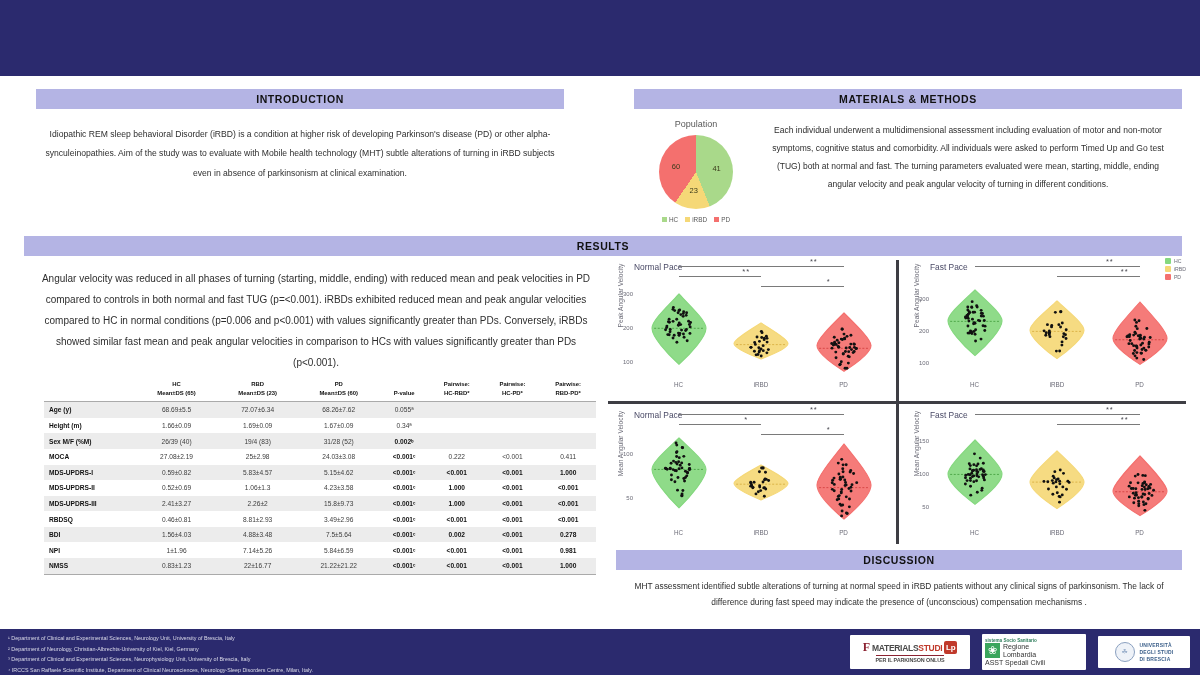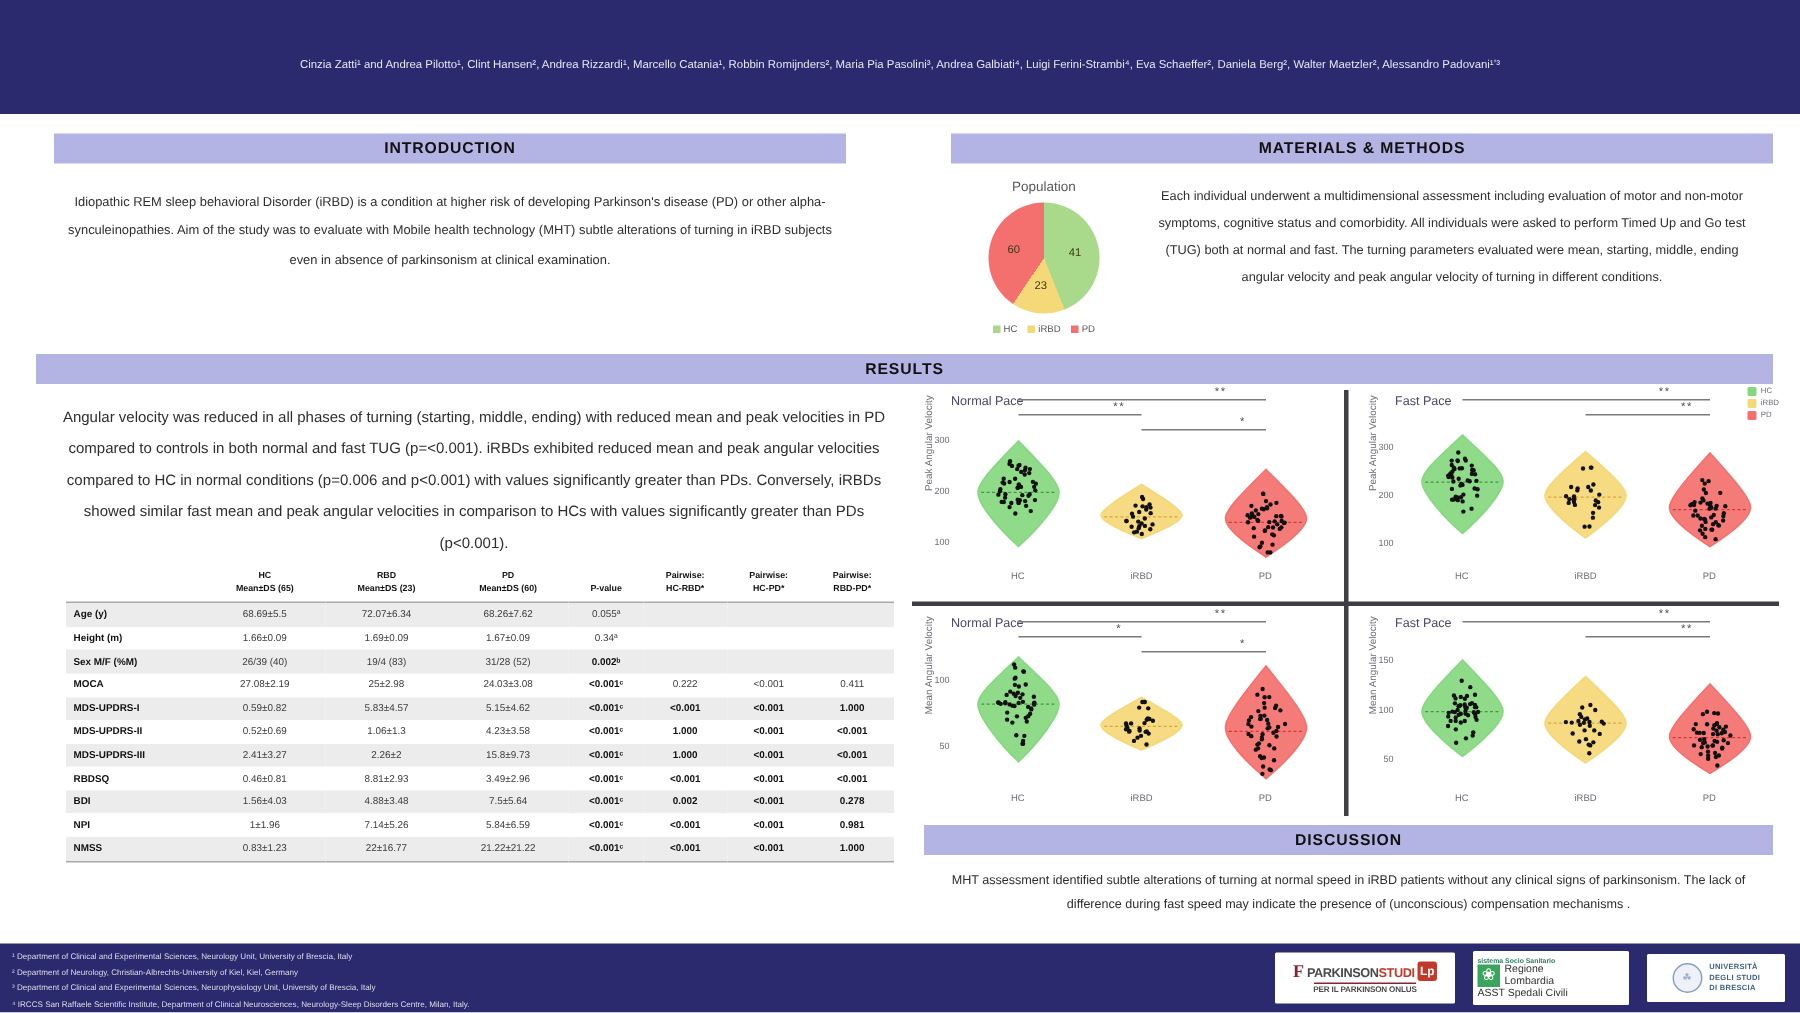--- a/index.html
+++ b/index.html
@@ -171,21 +171,20 @@
     font-size: 7px; color: #9bb0cc;
   }
   .unibs-txt { font-size: 5px; color: #3b5f8a; line-height: 1.4; font-weight: bold; letter-spacing: .2px; }
 </style>
 </head>
 <body>
 
 <div id="poster">
 
   <div class="header">
-    <div class="header-authors">Cinzia Zatti¹ and Andrea Pilotto¹, Clint Hansen², Andrea Rizzardi¹, Marcello Catania¹, Robbin Romijnders², Maria Pia Pasolini³, Andrea Galbiati⁴, Luigi Ferini-Strambi⁴, Eva Schaeffer², Daniela Berg², Walter Maetzler², Alessandro Padovani¹ʼ³</div>
   </div>
 
   <div class="intro-box">
     <div class="band">INTRODUCTION</div>
     <div class="intro-text">Idiopathic REM sleep behavioral Disorder (iRBD) is a condition at higher risk of developing Parkinson's disease (PD) or other alpha-synculeinopathies. Aim of the study was to evaluate with Mobile health technology (MHT) subtle alterations of turning in iRBD subjects even in absence of parkinsonism at clinical examination.</div>
   </div>
 
   <div class="mm-box">
     <div class="band">MATERIALS &amp; METHODS</div>
     <div class="mm-body">
@@ -966,21 +965,21 @@
         <div>² Department of Neurology, Christian-Albrechts-University of Kiel, Kiel, Germany</div>
         <div>³ Department of Clinical and Experimental Sciences, Neurophysiology Unit, University of Brescia, Italy</div>
         <div>⁴ IRCCS San Raffaele Scientific Institute, Department of Clinical Neurosciences, Neurology-Sleep Disorders Centre, Milan, Italy.</div>
       </div>
     <div class="logos">
 
       <div class="logo logo-limpe">
         <div class="limpe-1">
           <span class="limpe-f">F</span>
           <span class="limpe-word">
-            <span>PARKINSON</span><span class="red">STUDI</span>
+            <span>MATERIALS</span><span class="red">STUDI</span>
           </span>
           <span class="limpe-lp">Lp</span>
         </div>
         <div class="limpe-2">PER IL PARKINSON ONLUS</div>
       </div>
 
       <div class="logo logo-regione">
         <div class="reg-top">sistema Socio Sanitario</div>
         <div class="reg-mid">
           <span class="reg-flower">❀</span>

